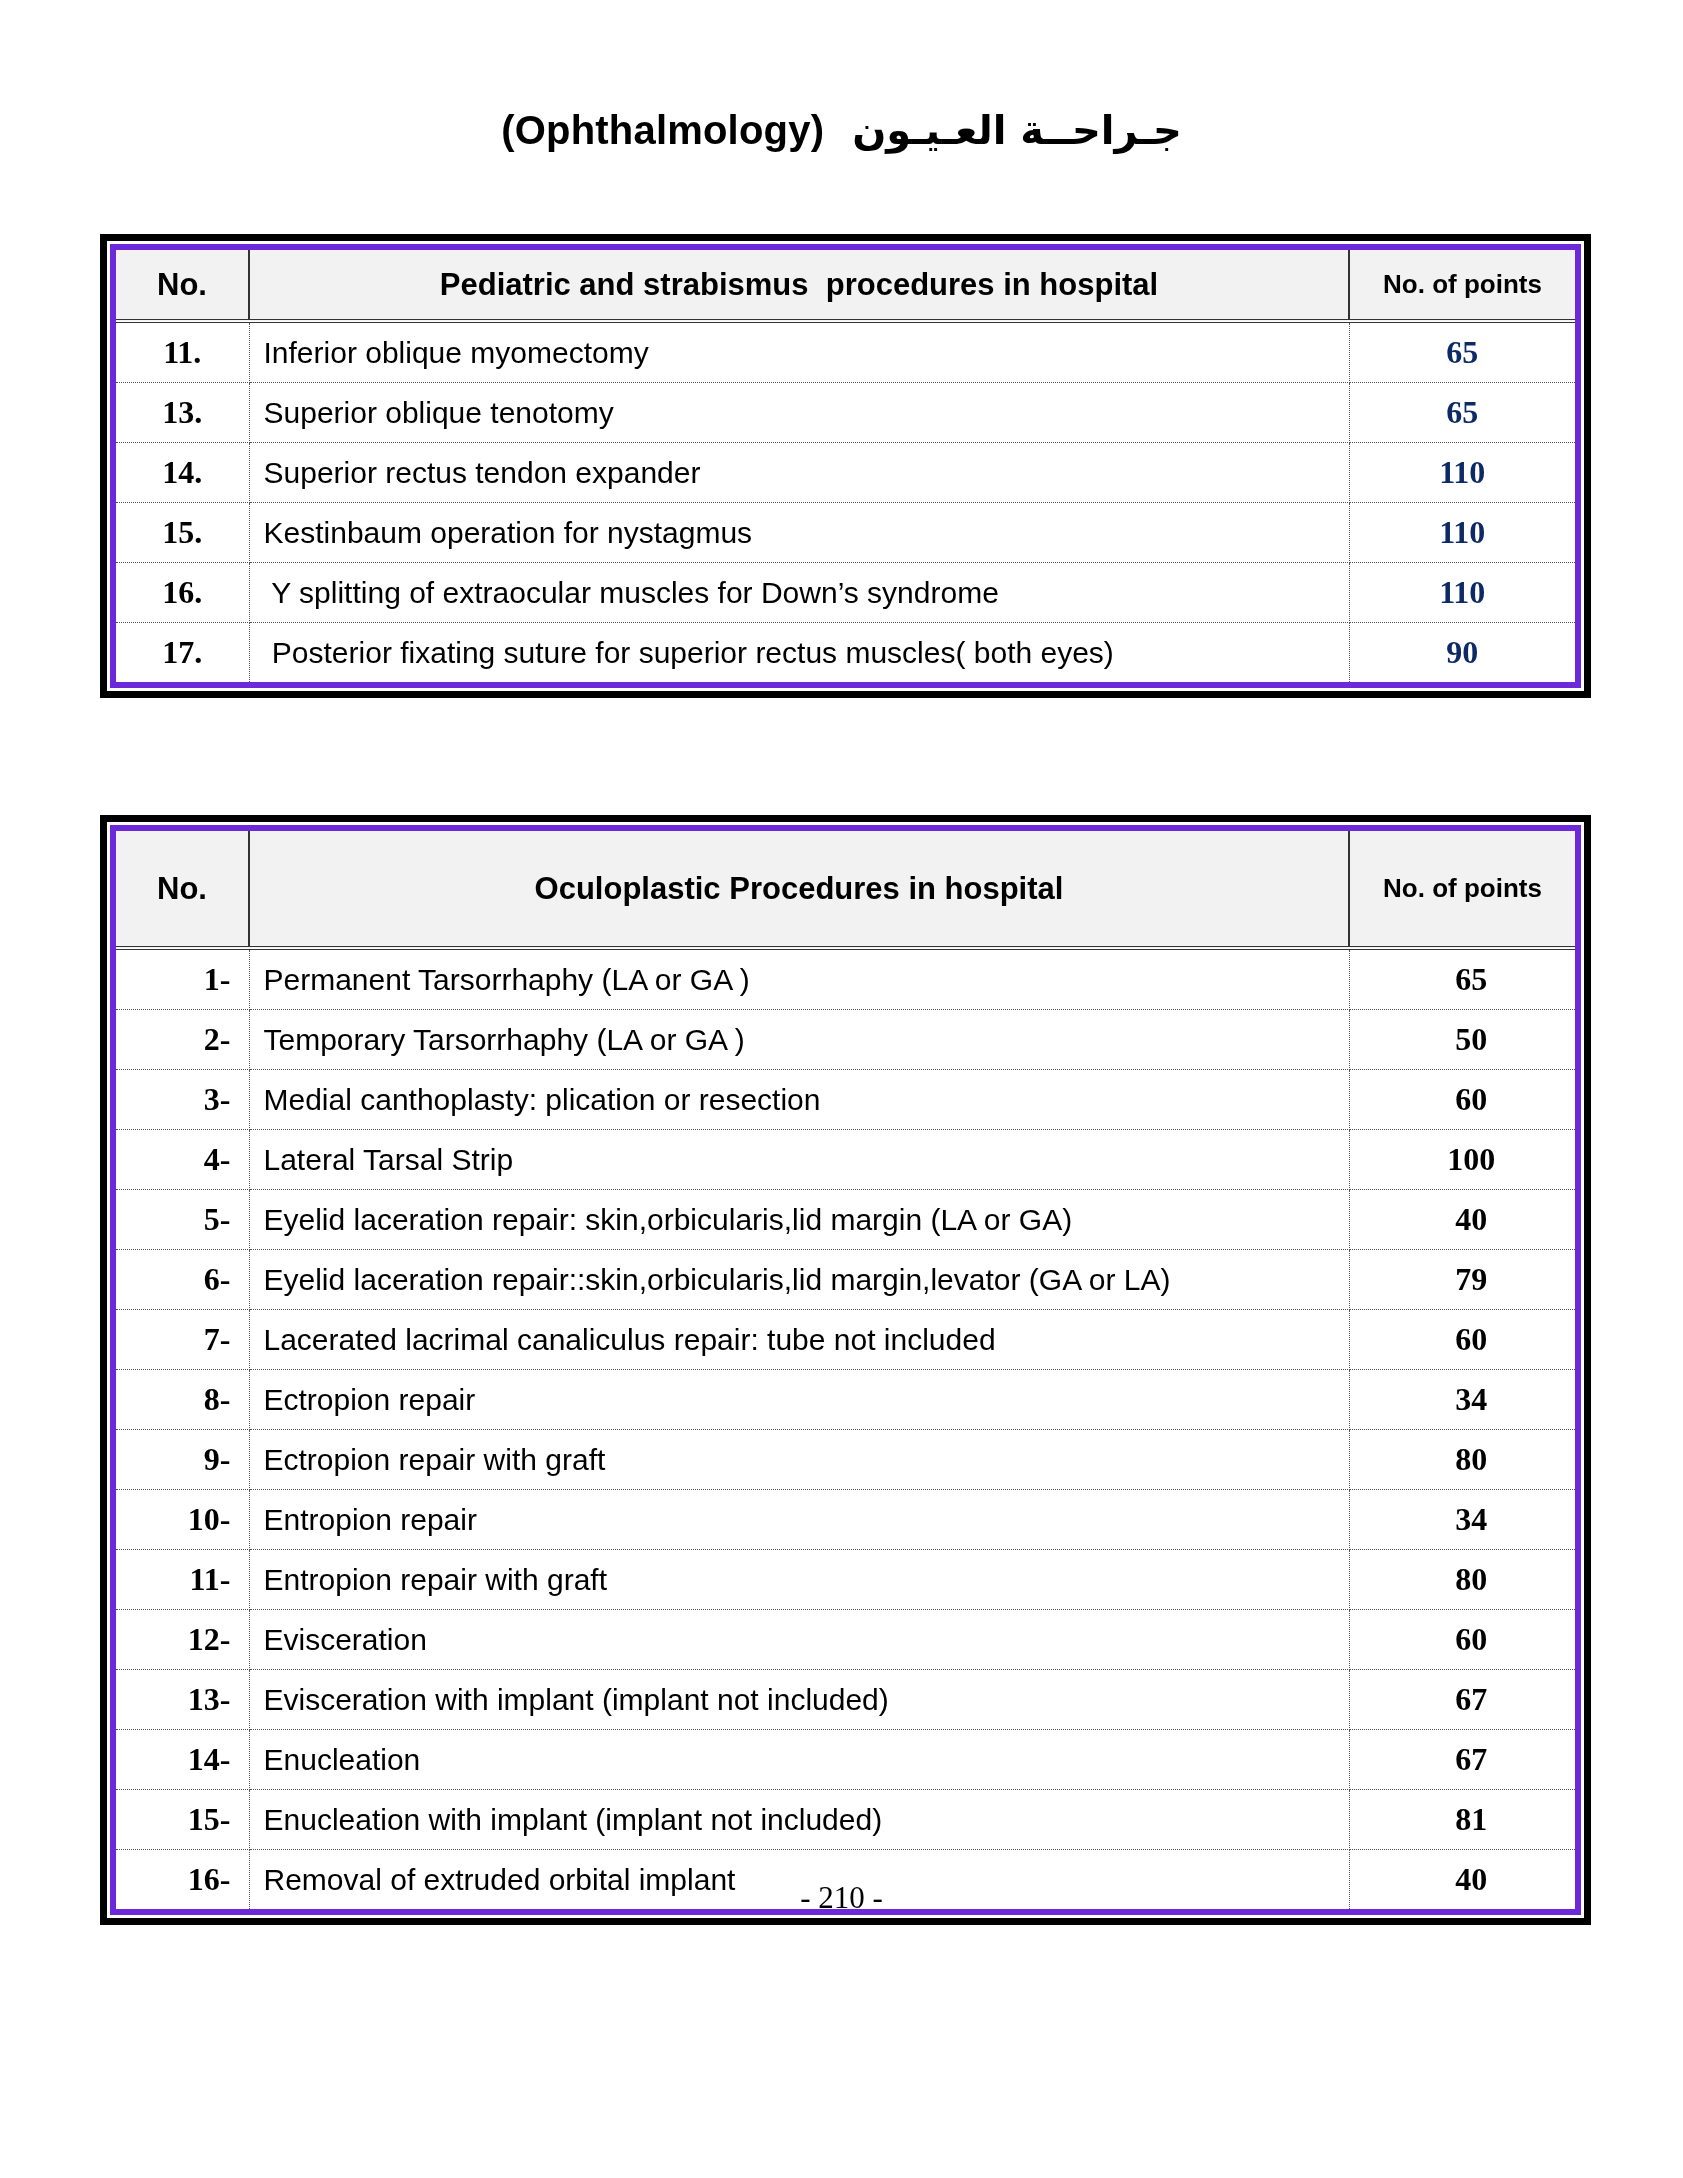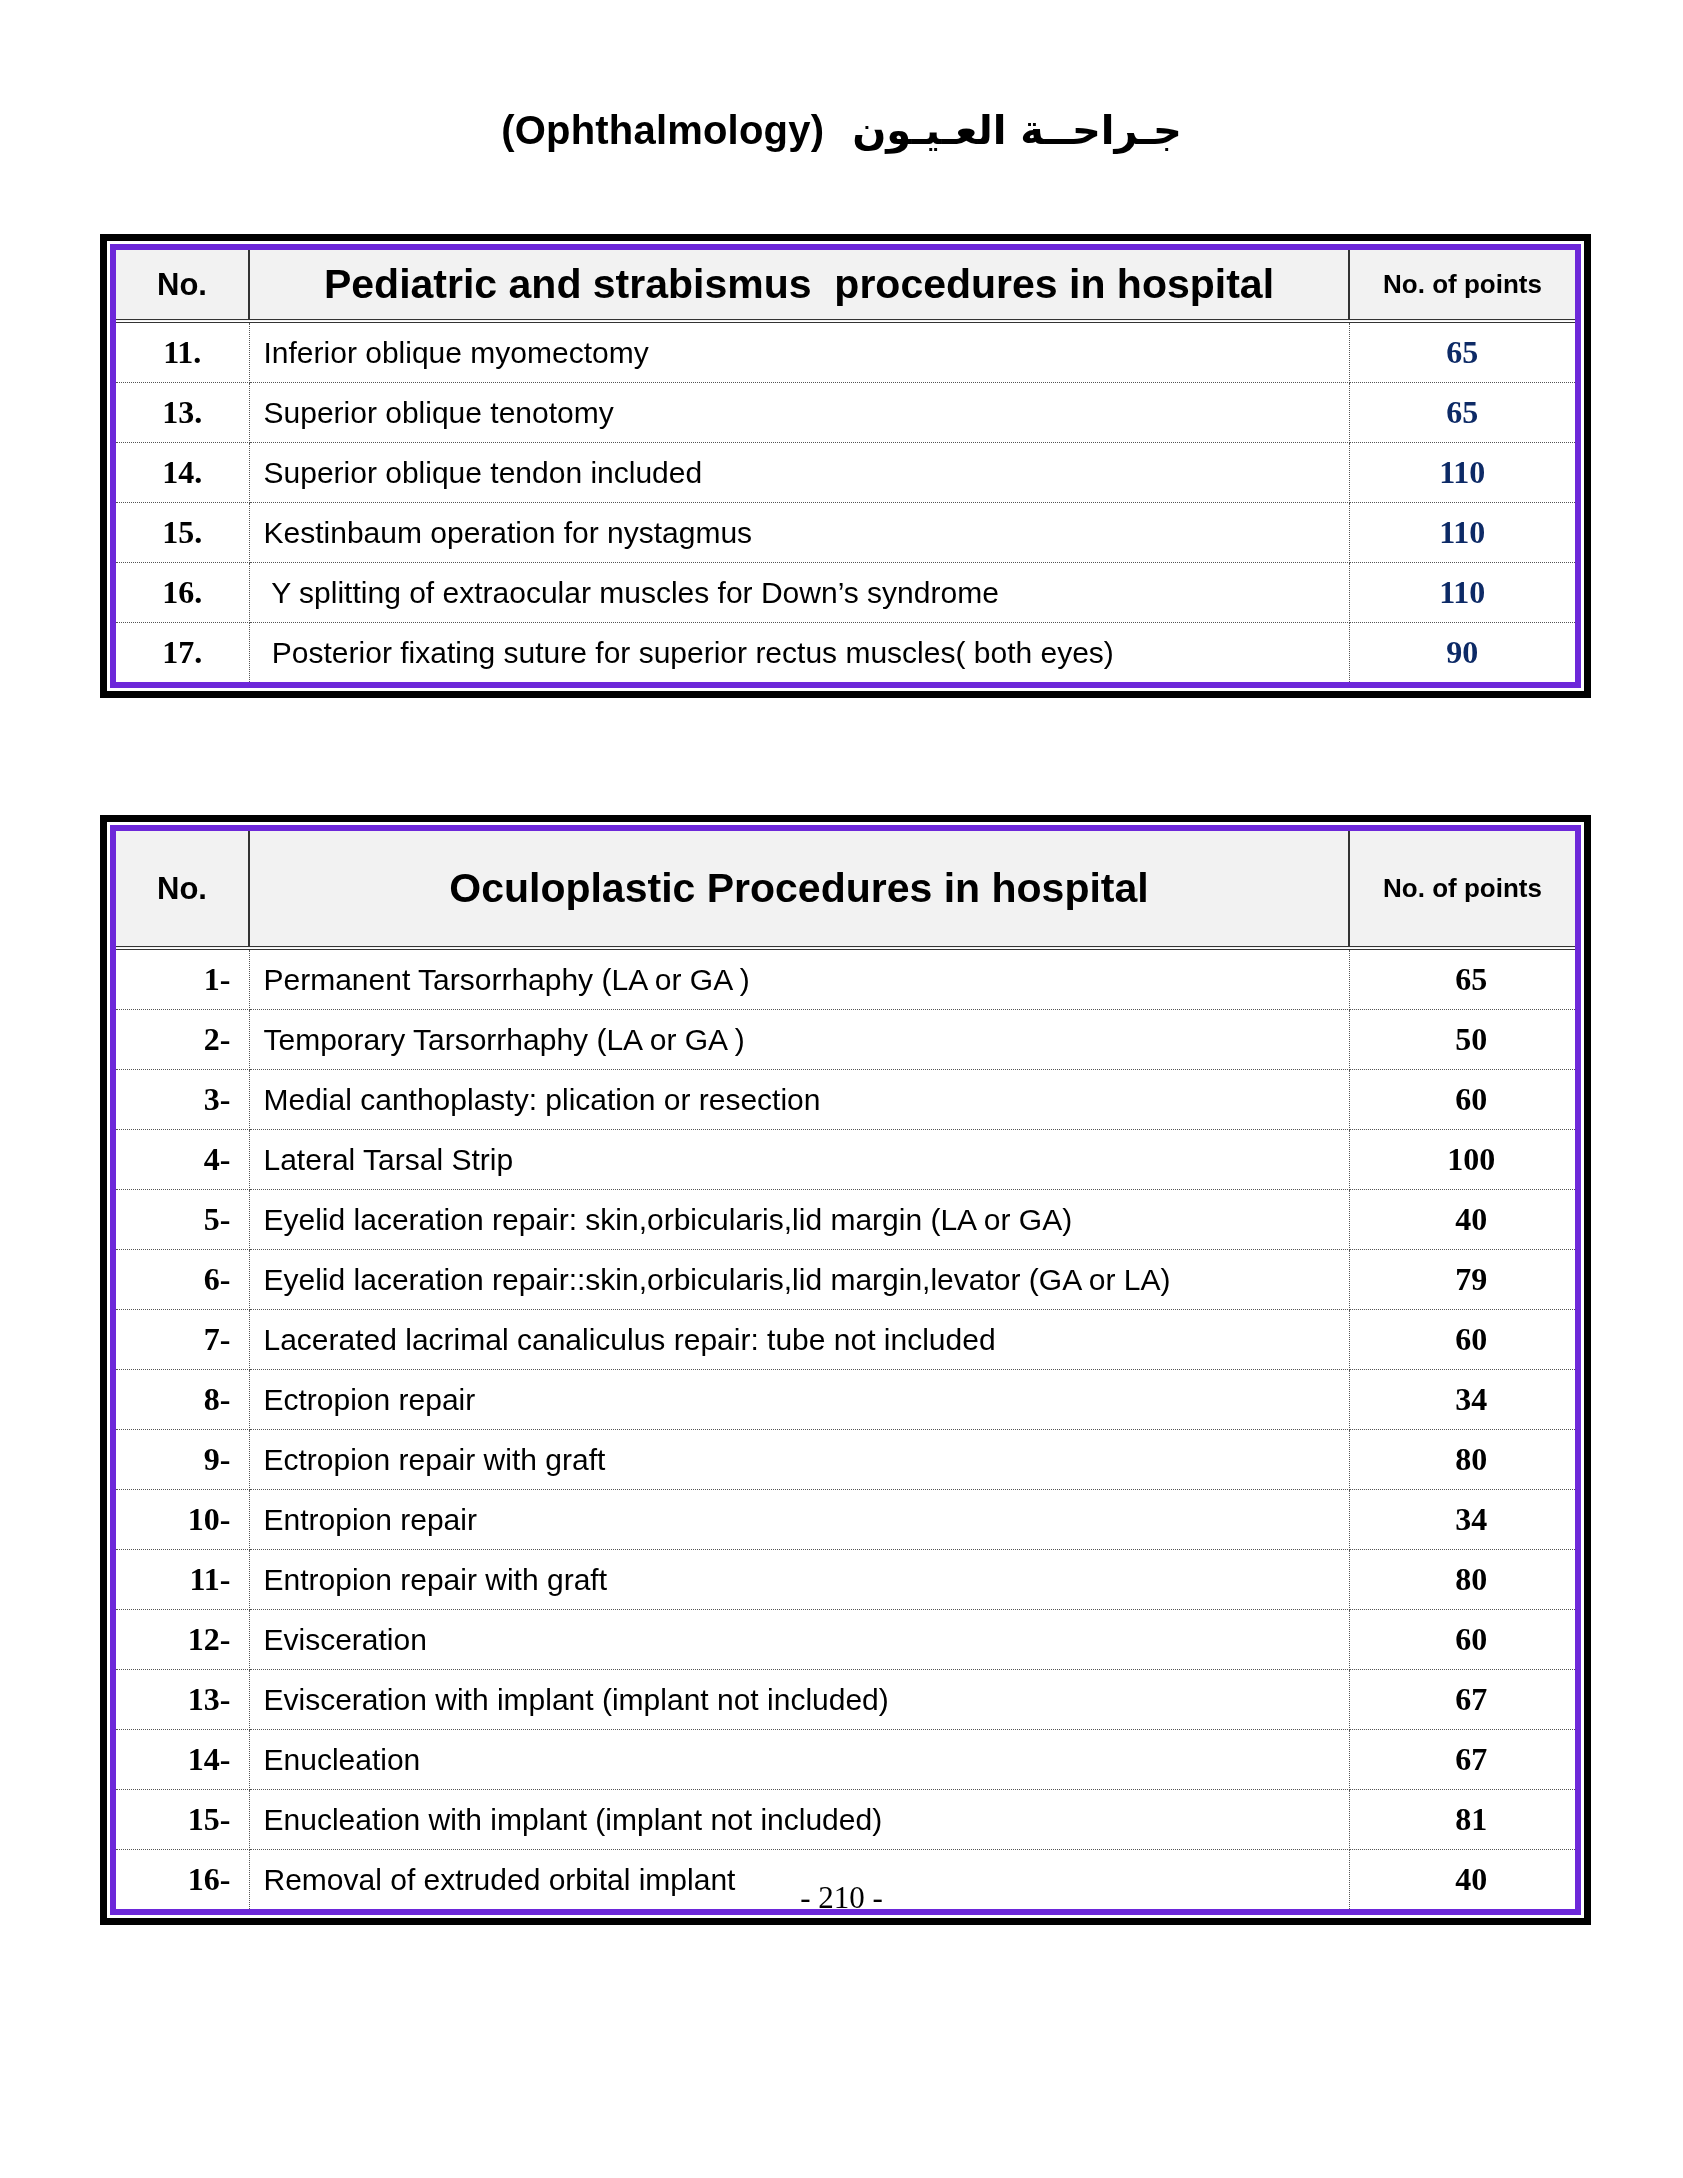--- a/index.html
+++ b/index.html
@@ -23,21 +23,21 @@
   }
   .tbl-frame col.c-no { width: 136px; }
   .tbl-frame col.c-desc { width: auto; }
   .tbl-frame col.c-pts { width: 229px; }
   th {
     background: #f2f2f2; font-family: "Liberation Sans", sans-serif;
     font-weight: bold; color: #000; text-align: center;
     border: 2px solid #333; border-bottom: 4px double #333;
   }
   th.no { font-size: 31px; }
-  th.desc { font-size: 41px; }
+  th.desc { font-size: 31px; }
   th.pts { font-size: 26px; }
   td {
     border-bottom: 1px dotted #555; border-left: 1px dotted #555; border-right: 1px dotted #555;
     height: 59px; padding: 0; vertical-align: middle;
   }
   tr:last-child td { border-bottom: none; }
   td.no {
     font-family: "Liberation Serif", serif; font-weight: bold;
     font-size: 32px; color: #000;
   }
@@ -90,21 +90,21 @@
           <td class="desc" style="white-space: pre;">Inferior oblique myomectomy</td>
           <td class="pts">65</td>
         </tr>
         <tr>
           <td class="no">13.</td>
           <td class="desc" style="white-space: pre;">Superior oblique tenotomy</td>
           <td class="pts">65</td>
         </tr>
         <tr>
           <td class="no">14.</td>
-          <td class="desc" style="white-space: pre;">Superior oblique tendon included</td>
+          <td class="desc" style="white-space: pre;">Superior rectus tendon expander</td>
           <td class="pts">110</td>
         </tr>
         <tr>
           <td class="no">15.</td>
           <td class="desc" style="white-space: pre;">Kestinbaum operation for nystagmus</td>
           <td class="pts">110</td>
         </tr>
         <tr>
           <td class="no">16.</td>
           <td class="desc" style="white-space: pre;"> Y splitting of extraocular muscles for Down’s syndrome</td>

